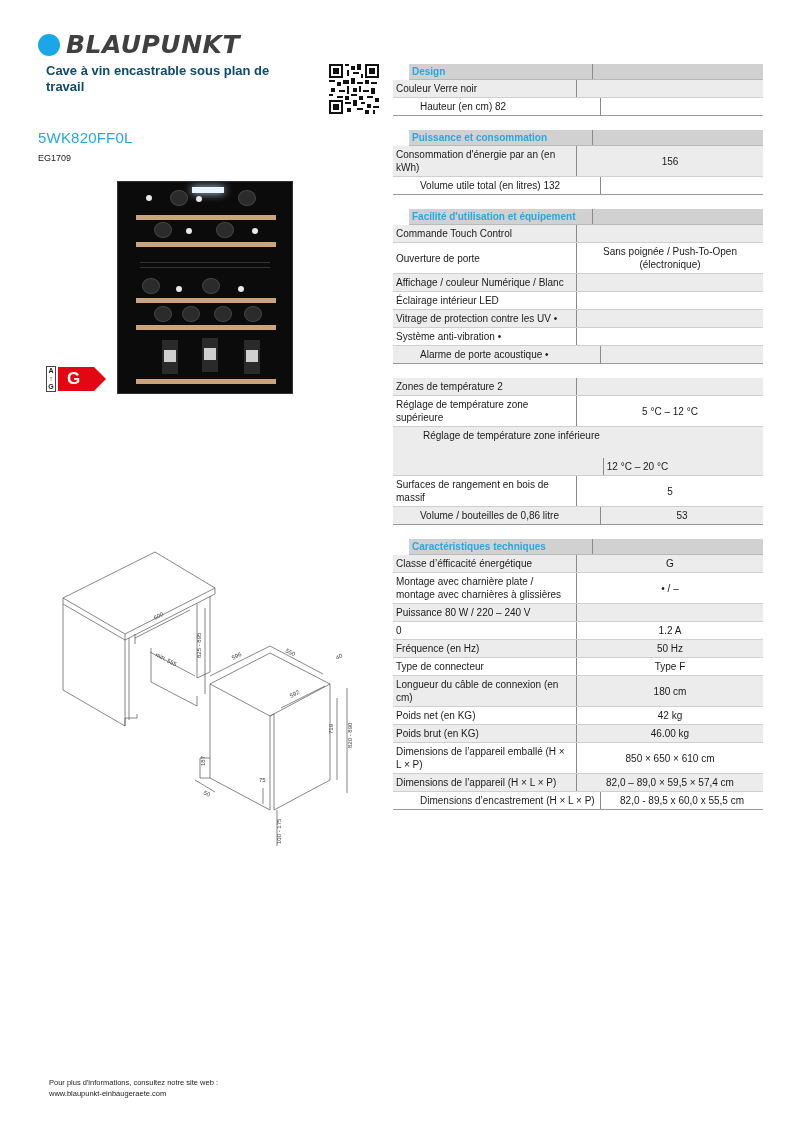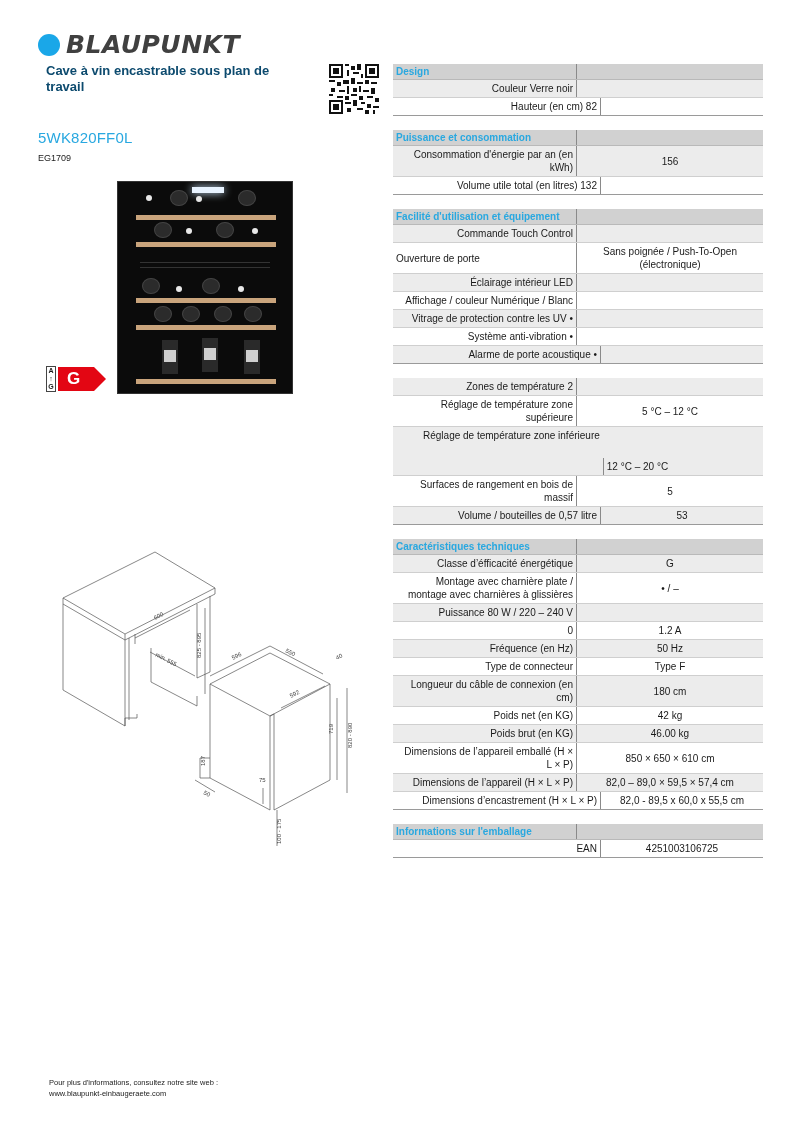--- a/index.html
+++ b/index.html
@@ -27,26 +27,26 @@
 
   .energy { position: absolute; left: 46px; top: 366px; display: flex; align-items: center; }
   .energy-scale { width: 10px; font-size: 7px; line-height: 8px; text-align: center; font-weight: bold; border: 1px solid #444; padding: 0 1px; }
   .energy-arrow { position: relative; height: 24px; width: 36px; background: #e30613; margin-left: 2px; color: #fff; font-weight: bold; font-size: 17px; line-height: 24px; padding-left: 9px; }
   .energy-arrow:after { content: ""; position: absolute; right: -12px; top: 0; border-top: 12px solid transparent; border-bottom: 12px solid transparent; border-left: 12px solid #e30613; }
 
   .drawing { position: absolute; left: 55px; top: 548px; width: 320px; height: 300px; }
 
   .specs { position: absolute; left: 393px; top: 64px; width: 370px; }
   .section { margin-bottom: 14px; }
-  .sec-head { display: flex; height: 16px; background: #d1d1d1; border-bottom: 1px solid #b9b9b9; }
+  .sec-head { display: flex; height: 16px; background: #d1d1d1; border-bottom: 1px solid #b9b9b9; margin-left: 16px; }
   .sec-head .c1 { width: 184px; color: #29a8e0; font-weight: bold; font-size: 10px; line-height: 16px; padding-left: 3px; border-right: 1px solid #8a8a8a; }
   .sec-head .c2 { flex: 1; }
   .row { display: flex; font-size: 10px; line-height: 13px; border-bottom: 1px solid #cfcfcf; }
   .row:nth-child(odd) { background: #ececec; }
-  .row .c1 { width: 184px; padding: 2px 3px; border-right: 1px solid #8a8a8a; min-height: 16px; text-align: right; }
+  .row .c1 { width: 184px; padding: 2px 3px; border-right: 1px solid #8a8a8a; min-height: 16px; }
   .row .c2 { flex: 1; padding: 2px 3px; text-align: center; display: flex; align-items: center; justify-content: center; }
   .row .c1.wide { width: auto; border-right: none; white-space: nowrap; margin-left: 27px; }
   .row .c2.left { justify-content: flex-start; text-align: left; margin-top: 31px; }
   .sec-body .row:last-child { border-bottom: 1px solid #9a9a9a; padding-left: 24px; }
 
   .footer { position: absolute; left: 37px; top: 1077px; font-size: 7.5px; line-height: 11px; color: #222; margin-left: 12px; }
 </style>
 </head>
 <body>
 
@@ -243,25 +243,25 @@
     <div class="sec-body">
       <div class="row">
           <div class="c1">Commande Touch Control</div>
           <div class="c2"></div>
         </div>
       <div class="row">
           <div class="c1" style="display:flex;align-items:center">Ouverture de porte</div>
           <div class="c2">Sans poignée / Push-To-Open (électronique)</div>
         </div>
       <div class="row">
+          <div class="c1">Affichage / couleur Numérique / Blanc</div>
+          <div class="c2"></div>
+        </div>
+      <div class="row">
           <div class="c1">Éclairage intérieur LED</div>
-          <div class="c2"></div>
-        </div>
-      <div class="row">
-          <div class="c1">Affichage / couleur Numérique / Blanc</div>
           <div class="c2"></div>
         </div>
       <div class="row">
           <div class="c1">Vitrage de protection contre les UV •</div>
           <div class="c2"></div>
         </div>
       <div class="row">
           <div class="c1">Système anti-vibration •</div>
           <div class="c2"></div>
         </div>
@@ -284,21 +284,21 @@
         </div>
       <div class="row">
           <div class="c1 wide">Réglage de température zone inférieure</div>
           <div class="c2 left" style="border-left:1px solid #8a8a8a">12 °C – 20 °C</div>
         </div>
       <div class="row">
           <div class="c1">Surfaces de rangement en bois de massif</div>
           <div class="c2">5</div>
         </div>
       <div class="row">
-          <div class="c1">Volume / bouteilles de 0,57 litre</div>
+          <div class="c1">Volume / bouteilles de 0,86 litre</div>
           <div class="c2">53</div>
         </div>
     </div>
   </div>
 
   <div class="section">
     <div class="sec-head">
         <div class="c1">Caractéristiques techniques</div>
         <div class="c2"></div>
       </div>
@@ -347,30 +347,18 @@
           <div class="c1">Dimensions de l’appareil (H × L × P)</div>
           <div class="c2">82,0 – 89,0 × 59,5 × 57,4 cm</div>
         </div>
       <div class="row">
           <div class="c1">Dimensions d’encastrement (H × L × P)</div>
           <div class="c2">82,0 - 89,5 x 60,0 x 55,5 cm</div>
         </div>
     </div>
   </div>
 
-  <div class="section">
-    <div class="sec-head">
-        <div class="c1">Informations sur l'emballage</div>
-        <div class="c2"></div>
-      </div>
-    <div class="sec-body">
-      <div class="row" style="background:#fff">
-          <div class="c1">EAN</div>
-          <div class="c2">4251003106725</div>
-        </div>
-    </div>
-  </div>
 </div>
 
 <div class="footer">
   <div>Pour plus d'informations, consultez notre site web :</div>
   <div>www.blaupunkt-einbaugeraete.com</div>
 </div>
 
 </body></html>

